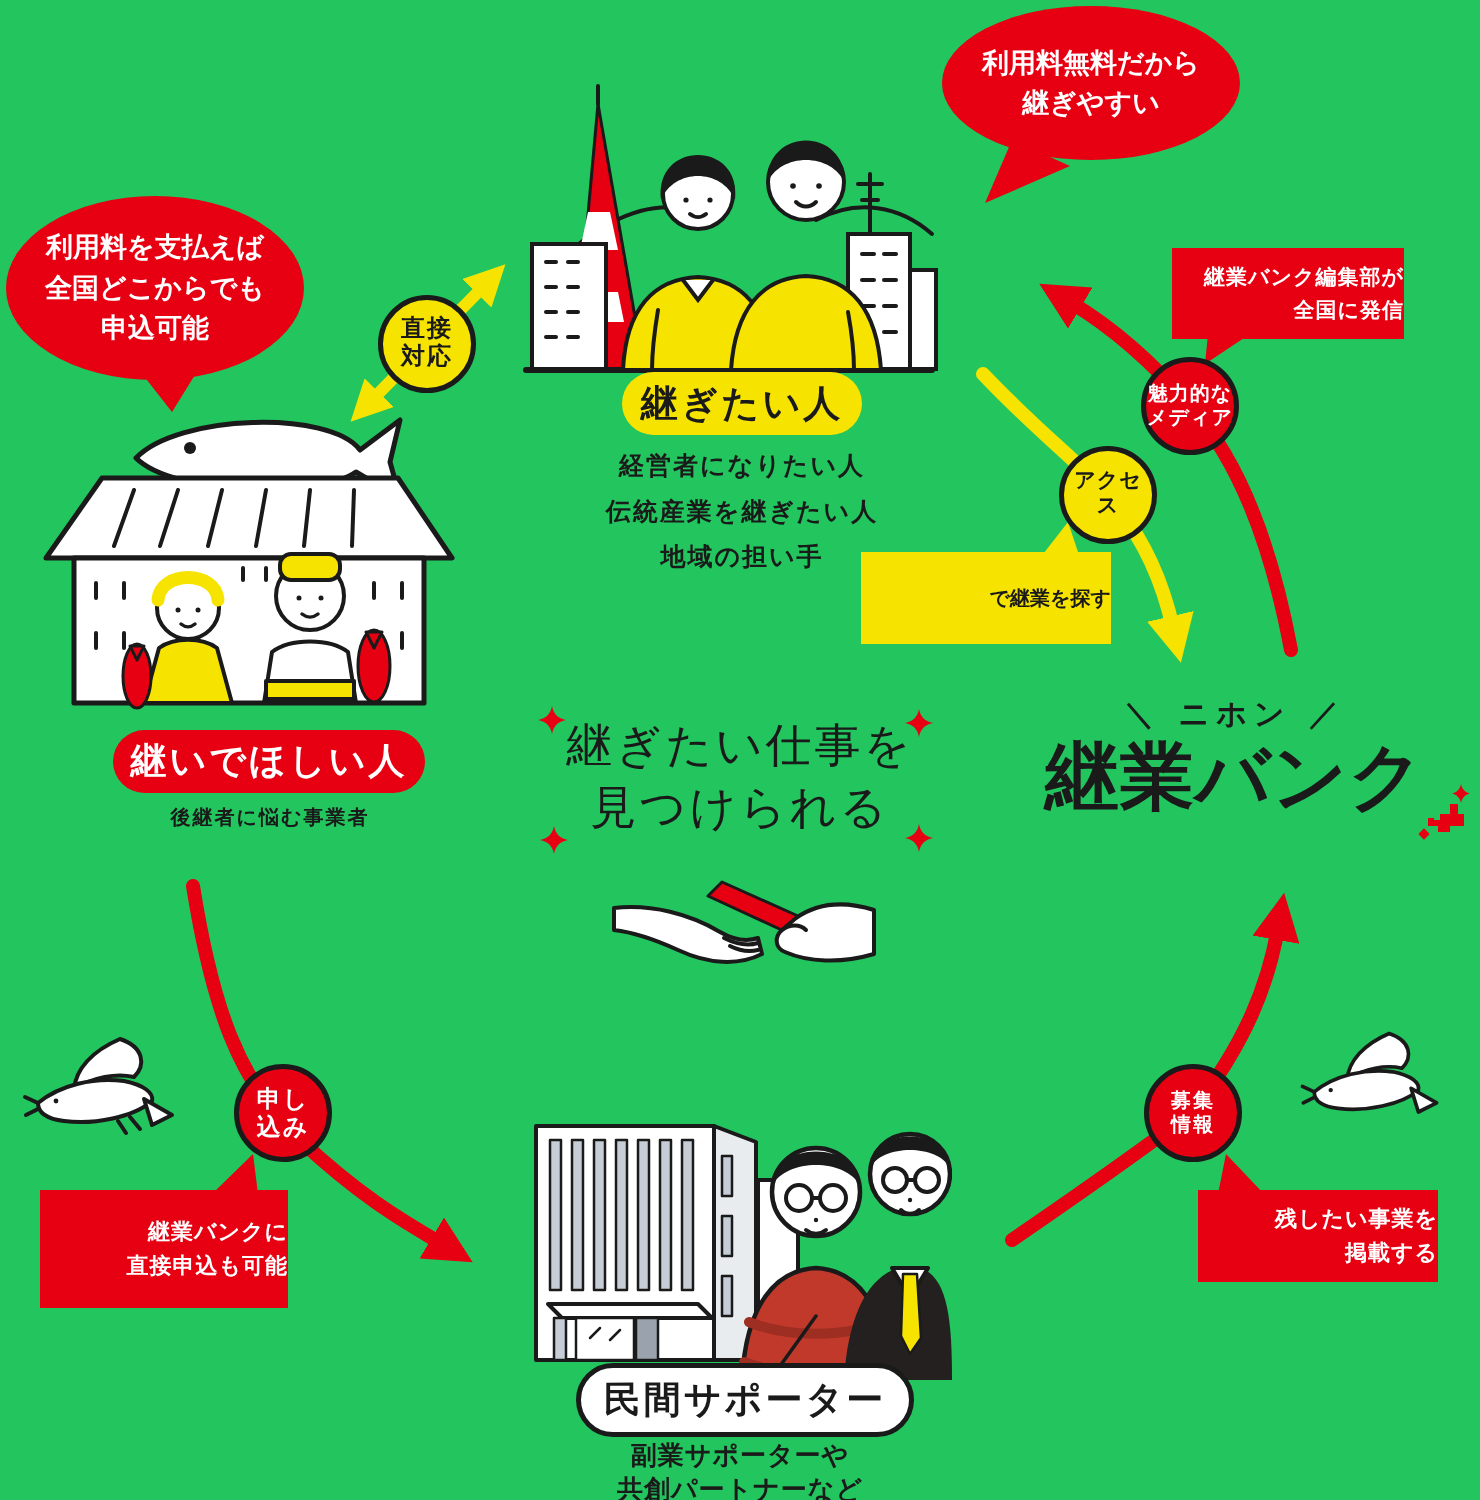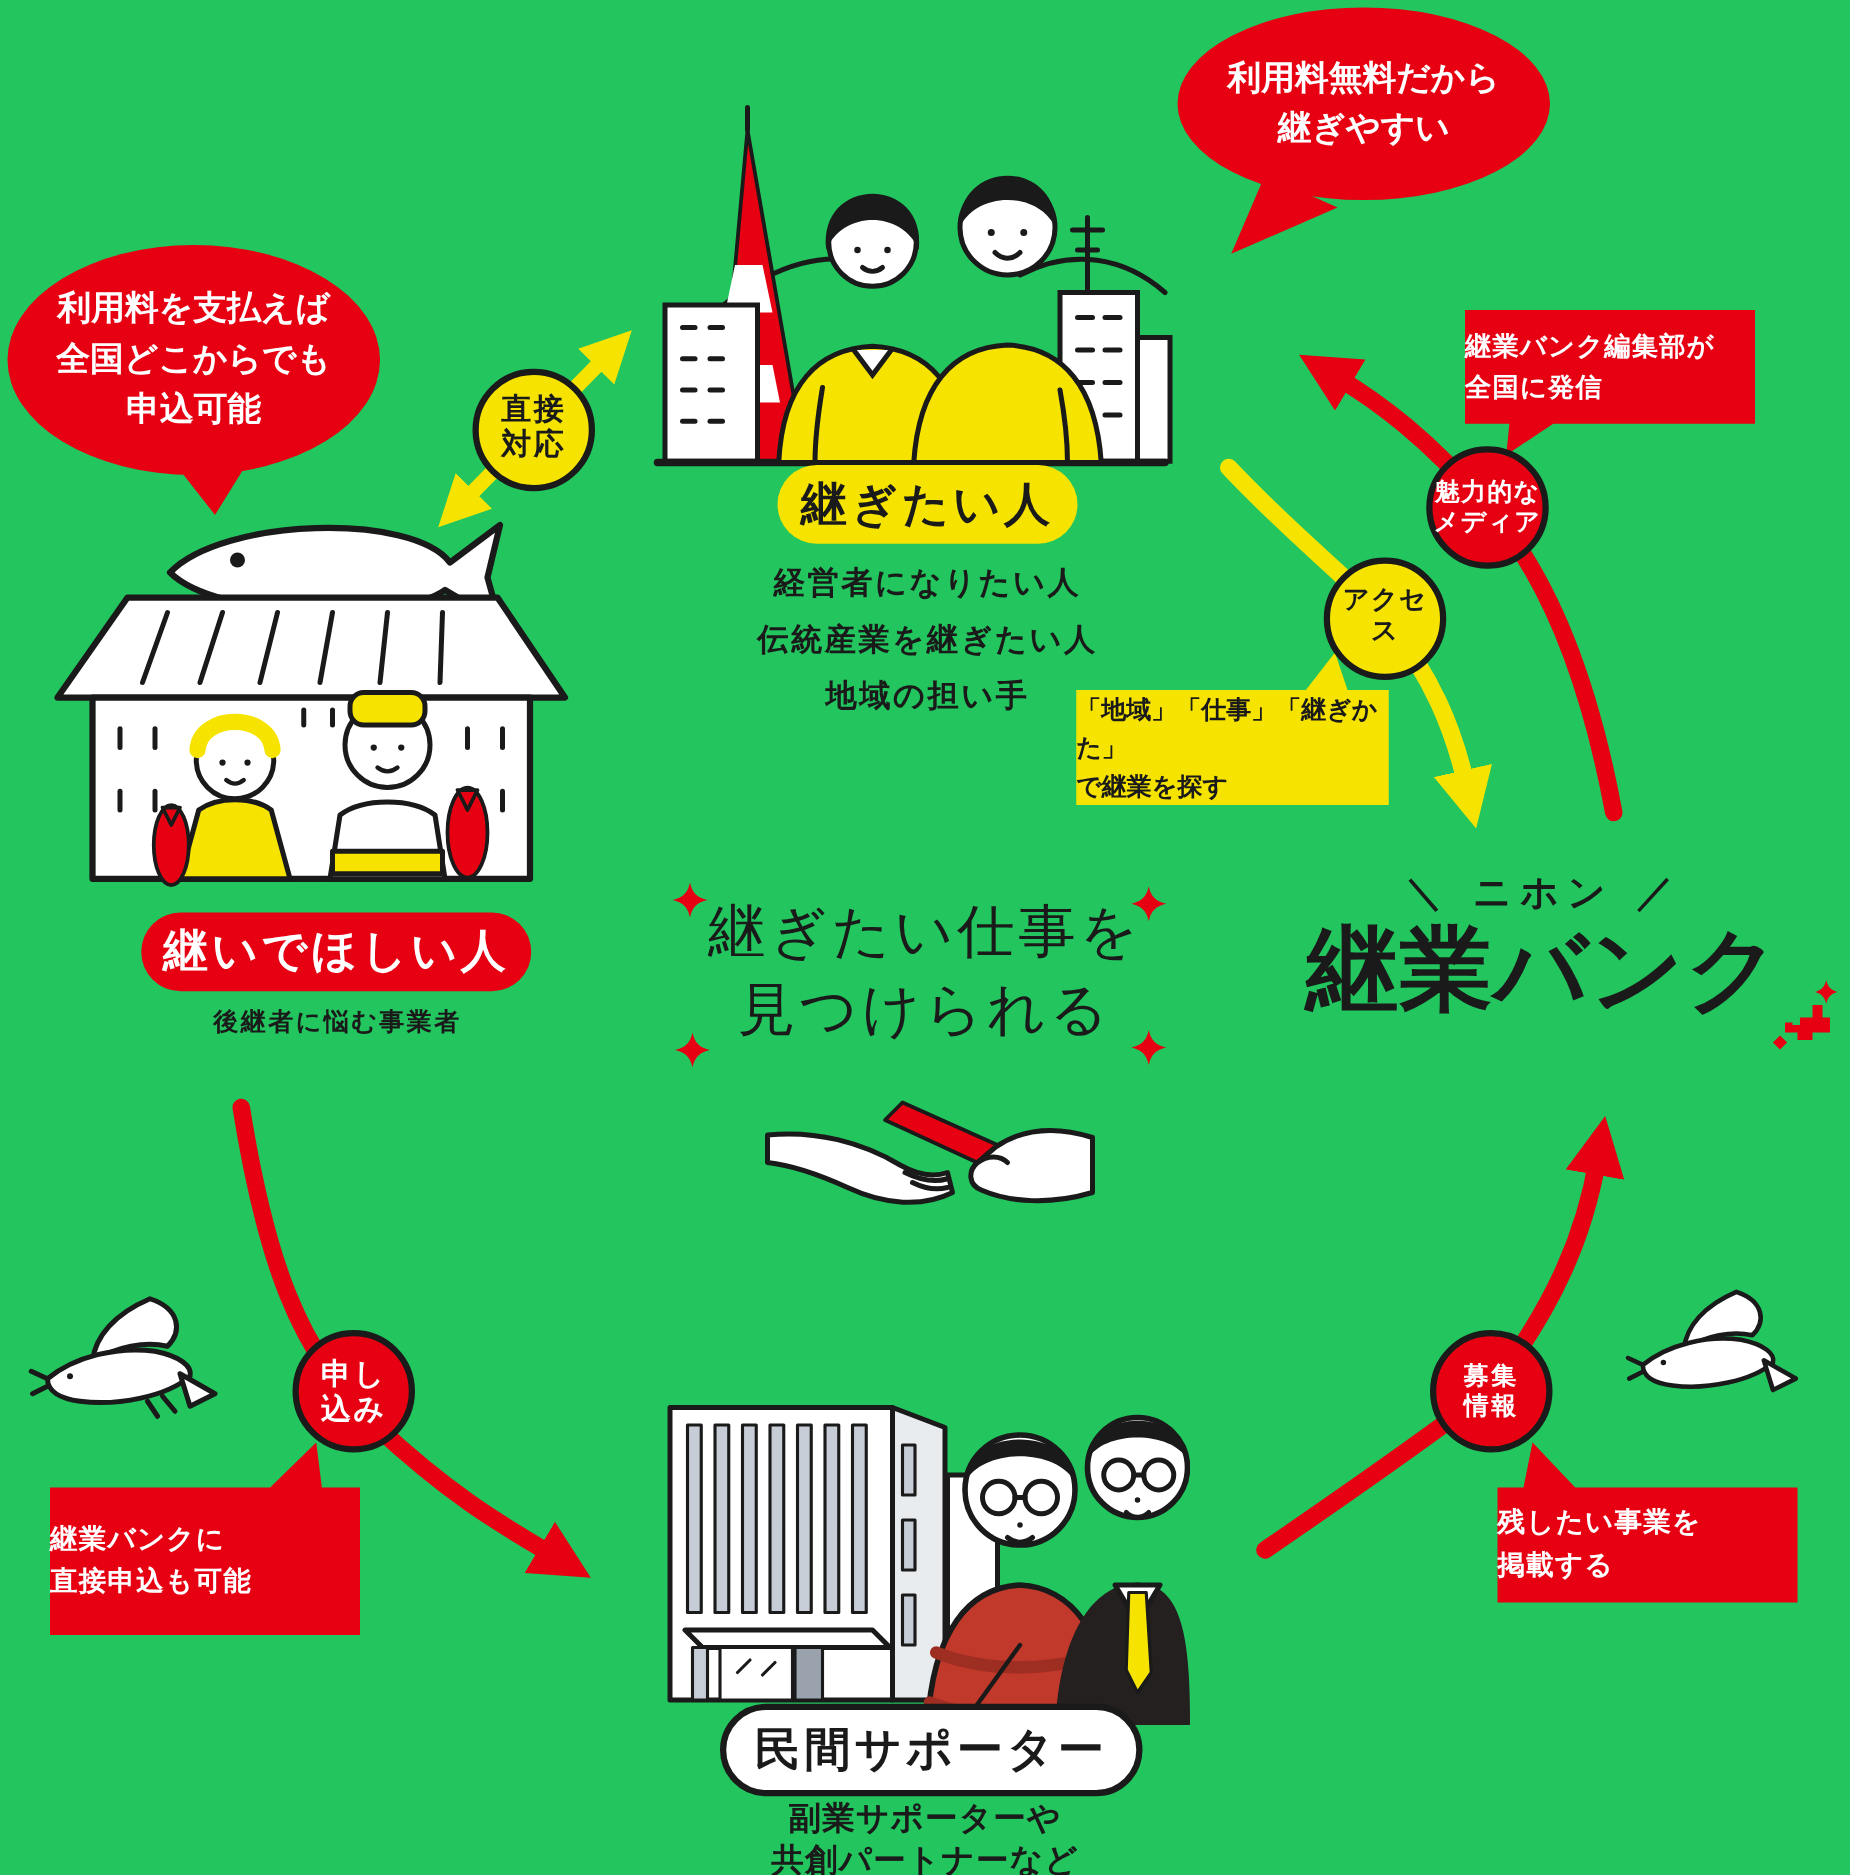--- a/index.html
+++ b/index.html
@@ -19,21 +19,21 @@
     border:5px solid #1a1a1a;display:flex;flex-direction:column;align-items:center;justify-content:center;
     font-weight:700;text-align:center;line-height:1.18;letter-spacing:2px;
   }
   .badge.red{background:#e60012;color:#fff;}
   .badge.yellow{background:#f6e400;color:#1a1a1a;font-family:Liberation Mono, monospace;}
   .pill{
     position:absolute;z-index:3;border-radius:999px;display:flex;align-items:center;justify-content:center;
     font-weight:700;letter-spacing:3px;
   }
   .note{
-    position:absolute;z-index:2;background:#e60012;color:#fff;font-weight:700;text-align:left;
+    position:absolute;z-index:2;background:#e60012;color:#fff;font-weight:700;text-align:right;
     display:flex;flex-direction:column;justify-content:center;line-height:1.55;letter-spacing:1px;
   }
   .note.yellow{background:#f6e400;color:#1a1a1a;}
   .desc{position:absolute;z-index:2;font-weight:700;text-align:center;color:#1a1a1a;}
   .headline{
     position:absolute;z-index:2;font-weight:400;text-align:center;color:#1a1a1a;
     letter-spacing:3px;line-height:1.35;
   }
   .logo{position:absolute;z-index:2;text-align:center;color:#1a1a1a;}
   .logo .kana{font-size:30px;font-weight:700;letter-spacing:7px;margin-bottom:4px;}
@@ -157,21 +157,20 @@
   <div class="badge red" style="left:1141px;top:357px;font-size:20px;letter-spacing:1px;">
     <span>魅力的な</span>
     <span>メディア</span>
   </div>
 
   <div class="badge yellow" style="left:1059px;top:446px;font-size:21px;letter-spacing:1px;">
     <span>アクセス</span>
   </div>
 
   <div class="note yellow" style="left:861px;top:552px;width:250px;height:92px;font-size:20px;letter-spacing:0;">
-    <span>「地域」「仕事」「継ぎかた」</span>
     <span>で継業を探す</span>
   </div>
 
   <div class="logo" style="left:1030px;top:694px;width:410px;">
     <div class="kana">＼ ニホン ／</div>
     <div class="name">継業バンク</div>
   </div>
   <svg class="illus" style="left:1412px;top:780px;" width="62" height="64" viewBox="0 0 62 64">
     <path d="M22 40 h6 v-6 h10 v-10 h8 v10 h6 v12 h-14 v6 h-12 v-6 h-10 v-8 h6 z" fill="#e60012"></path>
     <path d="M49 4 C50.2 9.5 53 12.3 58 13.5 C53 14.7 50.2 17.5 49 23 C47.8 17.5 45 14.7 40 13.5 C45 12.3 47.8 9.5 49 4 Z" fill="#e60012"></path>

